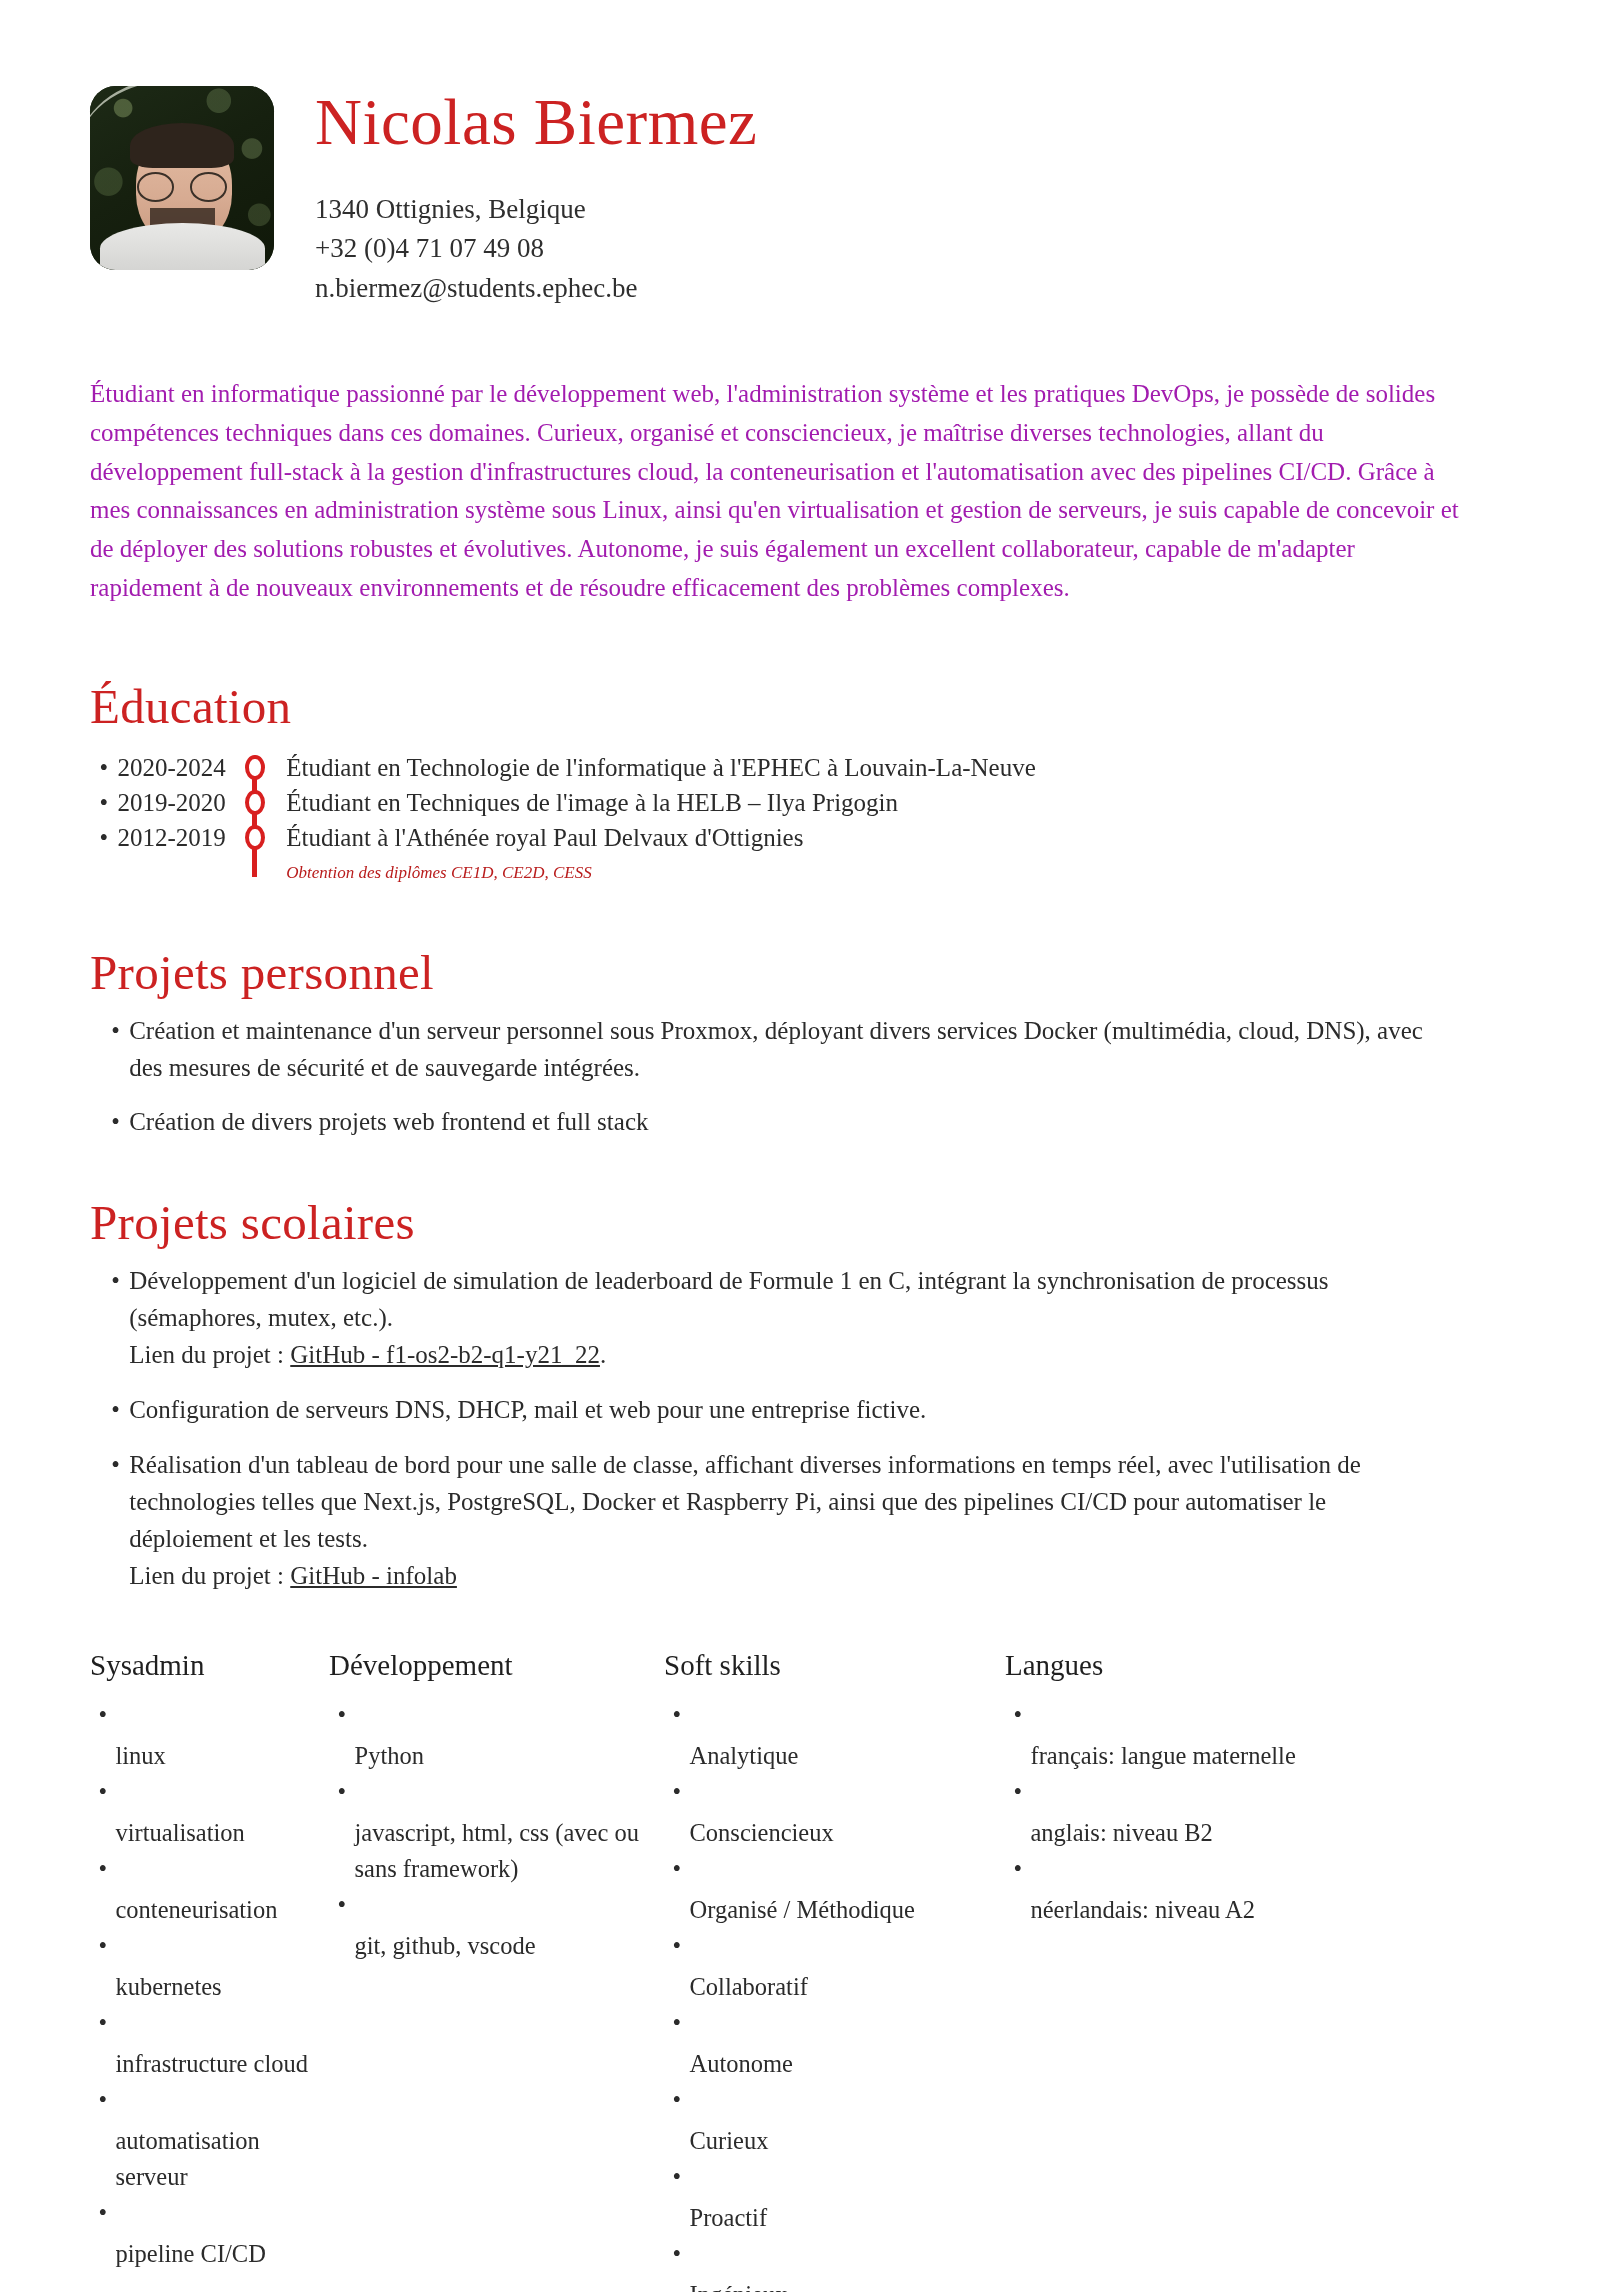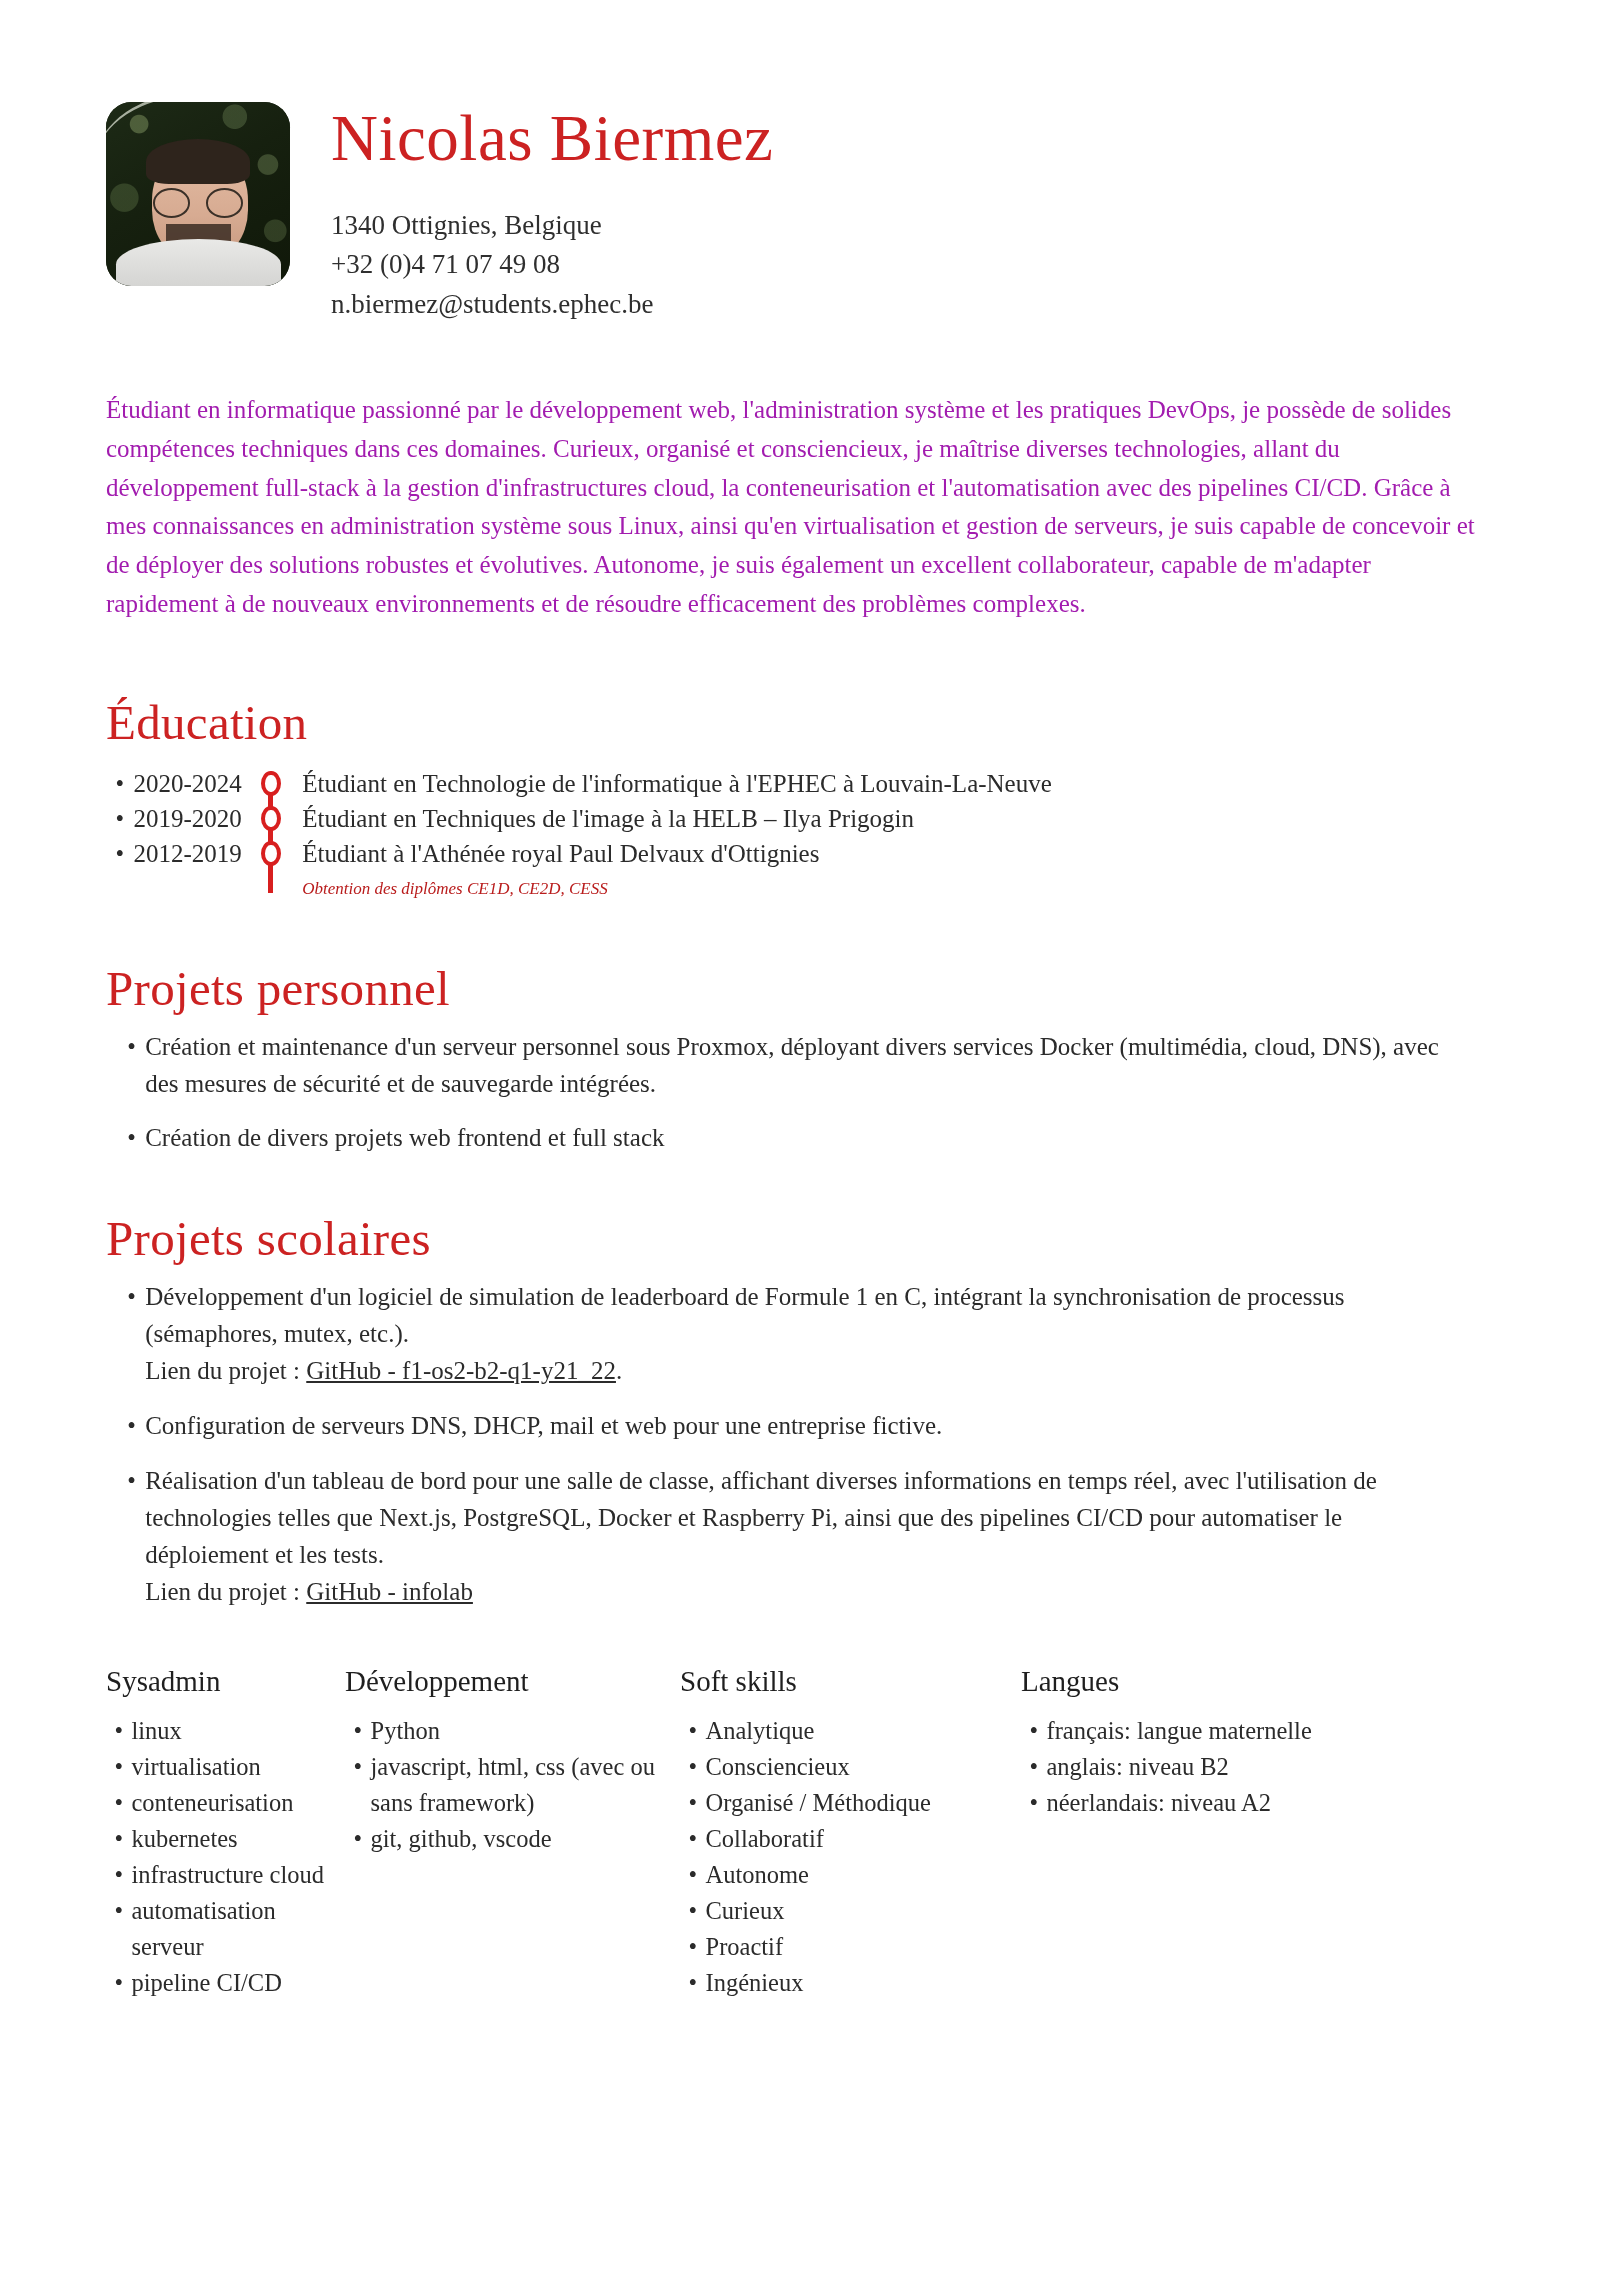--- a/index.html
+++ b/index.html
@@ -14,21 +14,21 @@
     font-family: "Liberation Serif", "DejaVu Serif", serif;
     color: #2b2b2b;
     position: relative;
     overflow: hidden;
   }
 
   .page {
     width: 1620px;
     height: 2293px;
     background: #ffffff;
-    padding: 16px;
+    padding: 0;
     position: relative;
   }
 
   
   .header {
     display: flex;
     align-items: flex-start;
     padding: 86px 0 0 90px;
   }
 
@@ -279,21 +279,21 @@
     display: flex;
     align-items: flex-start;
     font-size: 24.5px;
     line-height: 36px;
     color: #2b2b2b;
   }
   .skill-list li .d {
     flex: 0 0 25.5px;
     text-align: center;
   }
-  .skill-list li .t { flex: 1 1 auto; }
+  .skill-list li .t { flex: 1 1 auto; margin-top: 41px; }
 
   .spacer-lg { height: 73px; }
   .spacer-md { height: 57px; }
   .spacer-sm { height: 39px; }
 </style>
 </head>
 <body>
 
 <div class="page">
 

